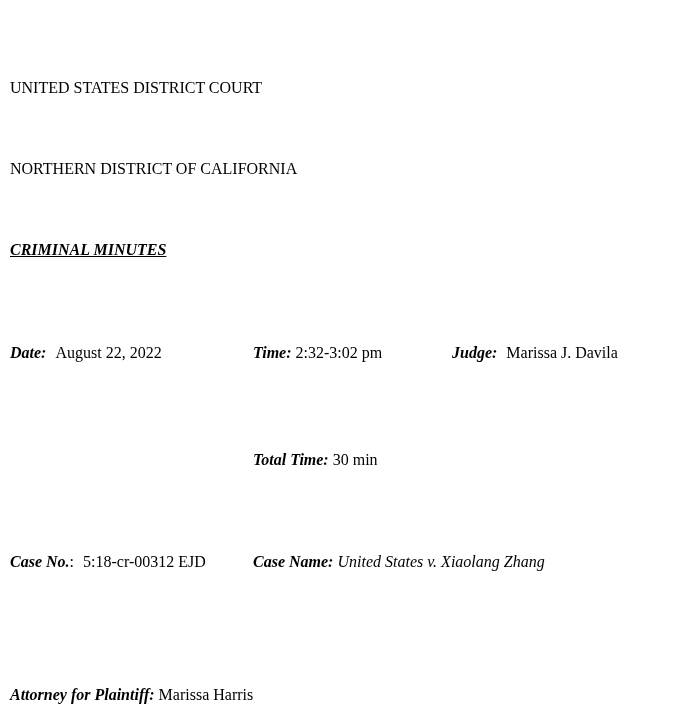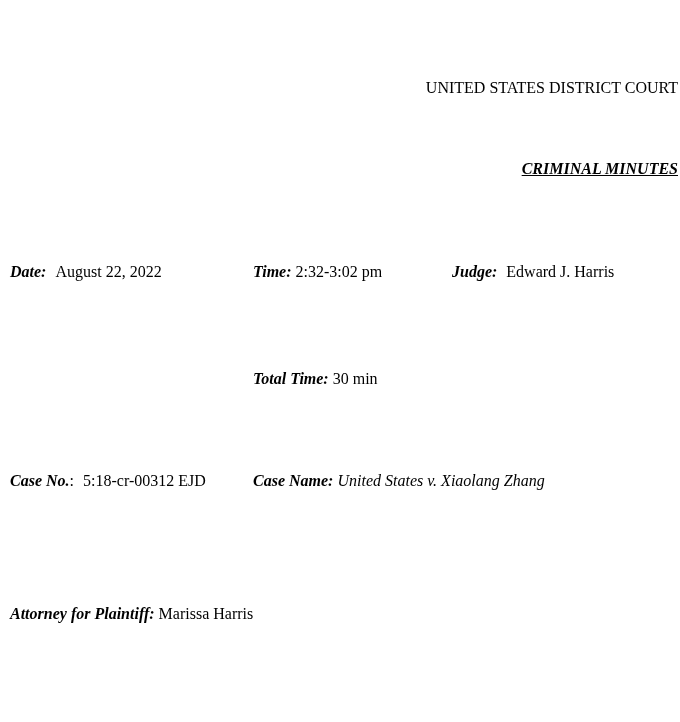--- a/index.html
+++ b/index.html
@@ -16,21 +16,21 @@
     line-height: 22px;
     overflow: hidden;
   }
   .page {
     box-sizing: border-box;
     width: 680px;
     height: 722px;
     padding: 11px 2px 0 10px;
     white-space: pre-wrap;
   }
-  .center-line { text-align: right; }
+  .center-line { text-align: left; }
   .mt15 { margin-top: 15px; }
   .mt5  { margin-top: 19px; }
   .mt6  { margin-top: 14px; }
   .mt29 { margin-top: 45px; }
   .bold { font-weight: bold; font-style: italic; }
   .underline { text-decoration: underline; }
   .italic { font-style: italic; }
   .row { display: flex; align-items: center; }
   .col1 { width: 243px; flex: 0 0 243px; }
   .col2 { width: 199px; flex: 0 0 199px; }
@@ -38,26 +38,27 @@
   .colwide { flex: 1 1 auto; }
   .sp1 { padding-left: 4px; }
   .sp2 { padding-left: 9px; }
 </style>
 </head>
 <body>
 
 <div class="page">
 
   <div class="center-line">UNITED STATES DISTRICT COURT</div>
+  <div class="center-line mt15">NORTHERN DISTRICT OF CALIFORNIA</div>
   <div class="center-line mt15"><span class="bold underline">CRIMINAL MINUTES</span></div>
 
   <div class="row mt15">
     <span class="col1"><span class="bold">Date:</span><span class="sp2">August 22, 2022</span></span>
     <span class="col2"><span class="bold">Time:</span><span class="sp1">2:32-3:02 pm</span></span>
-    <span class="col3"><span class="bold">Judge:</span><span class="sp2">Edward J. Harris</span></span>
+    <span class="col3"><span class="bold">Judge:</span><span class="sp2">Marissa J. Davila</span></span>
   </div>
 
   <div class="row mt5">
     <span class="col1"></span>
     <span class="colwide"><span class="bold">Total Time:</span><span class="sp1">30 min</span></span>
   </div>
 
   <div class="row mt6">
     <span class="col1"><span class="bold">Case No.</span><span>:</span><span class="sp2">5:18-cr-00312 EJD</span></span>
     <span class="colwide"><span class="bold">Case Name:</span><span class="sp1 italic">United States v. Xiaolang Zhang</span></span>

